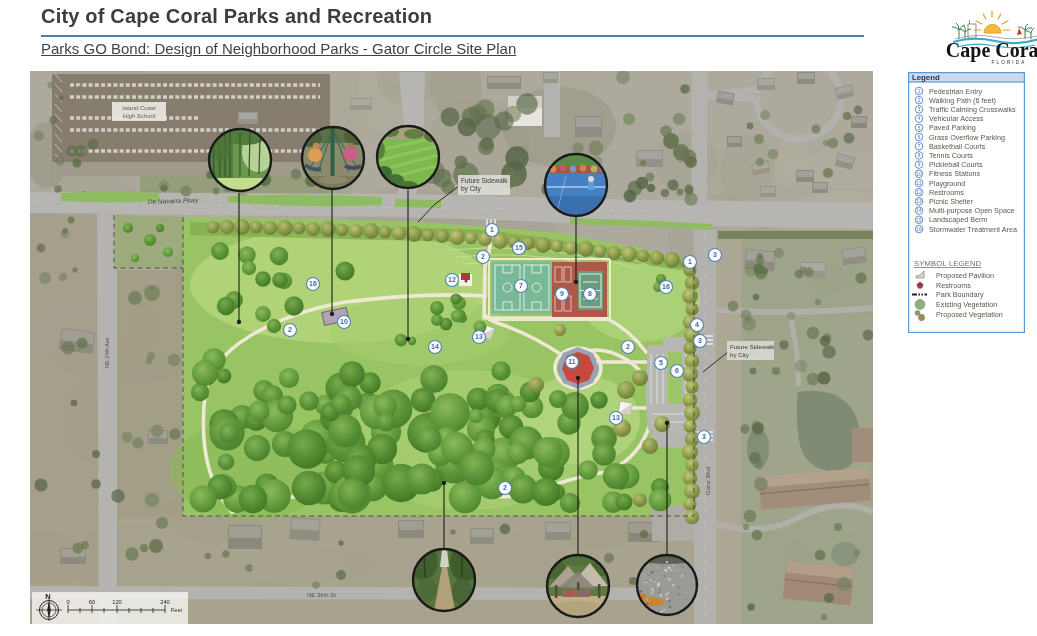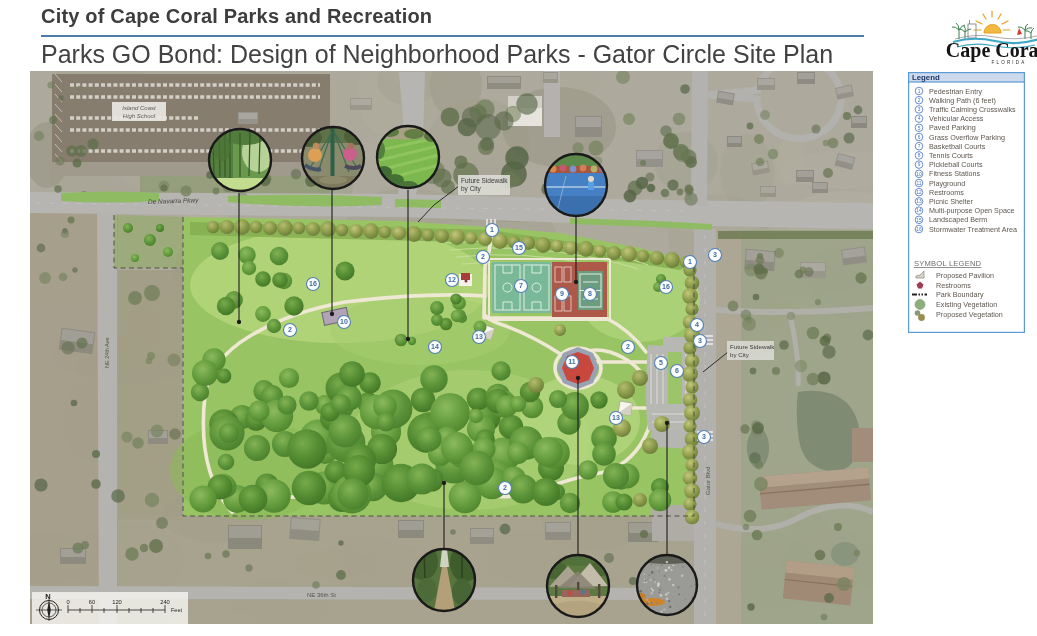--- a/index.html
+++ b/index.html
@@ -1,19 +1,19 @@
 <!DOCTYPE html>
 <html><head><meta charset="utf-8">
 <style>
 html,body{margin:0;padding:0;width:1037px;height:636px;background:#fff;overflow:hidden;font-family:"Liberation Sans",sans-serif;}
 #page{position:relative;width:1037px;height:636px;}
 .abs{position:absolute;}
 #title{left:41px;top:5px;font-size:20px;font-weight:bold;color:#3d3d3d;letter-spacing:0.2px;}
 #rule{left:41px;top:35px;width:823px;height:2px;background:#4d7ca8;}
-#subtitle{left:41px;top:40px;font-size:25px;color:#424242;}
+#subtitle{left:41px;top:40px;font-size:15px;color:#424242;text-decoration:underline;}
 </style></head>
 <body>
 <div id="page">
 
 <div class="abs" id="title">City of Cape Coral Parks and Recreation</div>
 
 <div class="abs" id="rule"></div>
 
 <div class="abs" id="subtitle">Parks GO Bond: Design of Neighborhood Parks - Gator Circle Site Plan</div>
 

